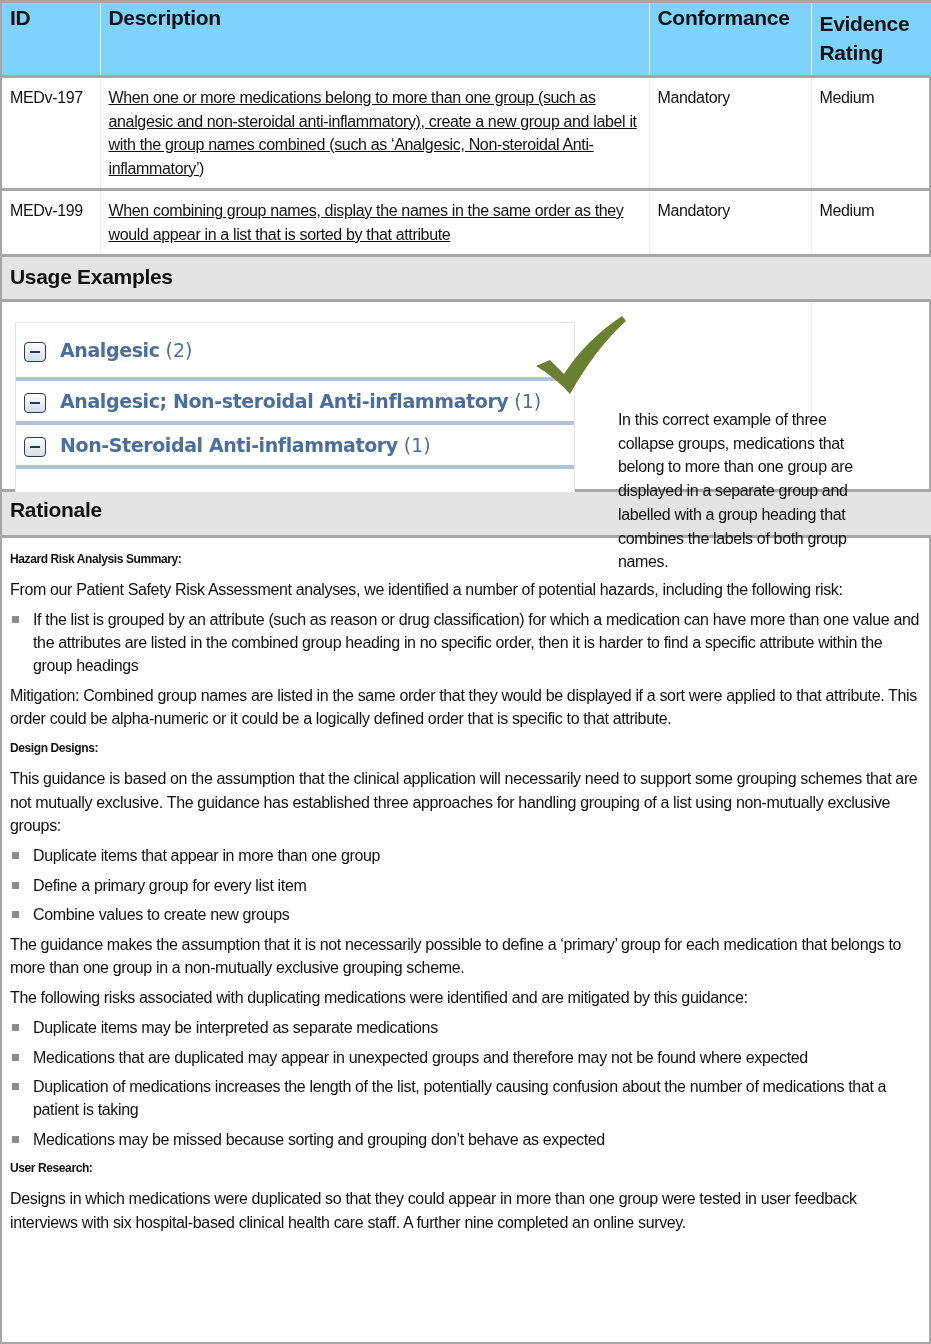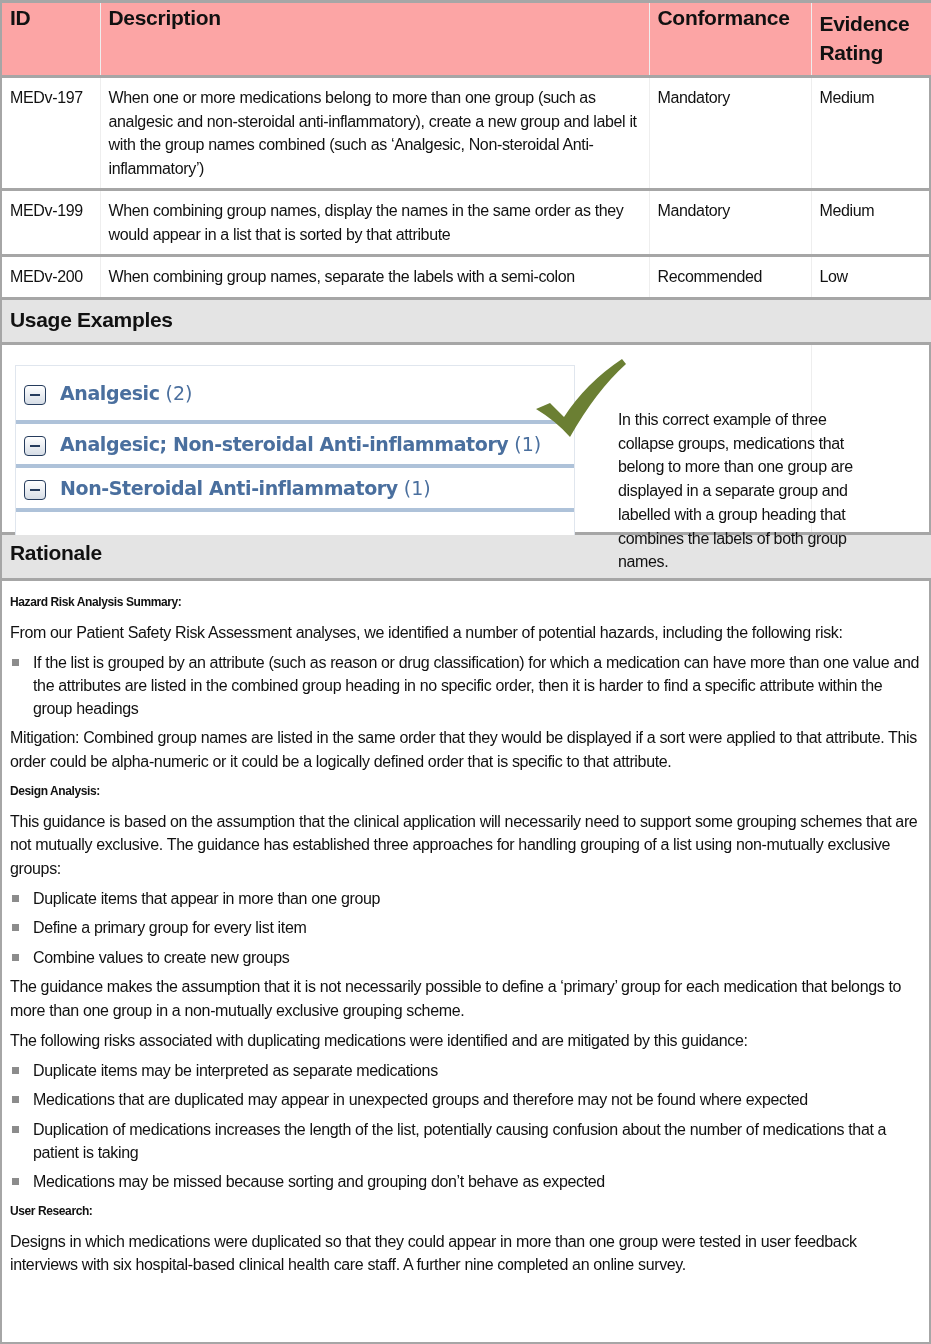--- a/index.html
+++ b/index.html
@@ -6,24 +6,24 @@
   html, body { width: 931px; height: 1344px; background: #ffffff; overflow: hidden; }
   body { font-family: "Liberation Sans", sans-serif; color: #111; font-size: 16px; }
   .page { position: relative; width: 931px; height: 1344px; border-left: 2px solid #a6a6a6; border-right: 2px solid #a6a6a6; border-bottom: 2px solid #a6a6a6; }
   table.spec { width: 929px; border-collapse: collapse; table-layout: fixed; }
   table.spec col.c-id { width: 98px; }
   table.spec col.c-desc { width: 549px; }
   table.spec col.c-conf { width: 162px; }
   table.spec col.c-ev { width: 120px; }
   table.spec th, table.spec td { vertical-align: top; text-align: left; border-right: 1px solid #eeeeee; }
   table.spec th:last-child, table.spec td:last-child { border-right: none; }
-  .hdr-row th { background: #fca5a5; font-weight: bold; font-size: 21px; line-height: 29px; letter-spacing: -0.3px; border-top: 3px solid #a6a6a6; border-bottom: 3px solid #a6a6a6; height: 75px; vertical-align: middle; padding: 0 8px; }
+  .hdr-row th { background: #7dd3fc; font-weight: bold; font-size: 21px; line-height: 29px; letter-spacing: -0.3px; border-top: 3px solid #a6a6a6; border-bottom: 3px solid #a6a6a6; height: 75px; vertical-align: middle; padding: 0 8px; }
   .hdr-row th.ev { padding-top: 6px; padding-bottom: 4px; }
   .req-row td { font-size: 16px; line-height: 23.5px; letter-spacing: -0.35px; padding: 8px 8px 8px 8px; border-bottom: 3px solid #a6a6a6; }
-  .req-row td.desc { padding-right: 6px; }
+  .req-row td.desc { padding-right: 6px; text-decoration: underline; }
   .section-row td { background: #e4e4e4; font-weight: bold; font-size: 21px; line-height: 28px; letter-spacing: -0.3px; padding: 6px 8px 8px 8px; border-bottom: 3px solid #a6a6a6; }
   .section-row.rationale td { height: 44px; padding-top: 4px; height: 46px; }
   .usage-row td { border-bottom: 3px solid #a6a6a6; vertical-align: top; }
   .usage-left { position: relative; height: 187px; }
   .grp-panel { position: absolute; left: 13px; top: 20px; width: 560px; height: 170px; border: 1px solid #e0e6ee; border-bottom: none; background: #fff; }
   .grp-item { position: relative; height: 44px; display: flex; align-items: center; padding-left: 8px; border-bottom: 4px solid #aec2d9; }
   .grp-item:first-child { height: 58px; }
   .grp-toggle { width: 22px; height: 20px; border: 1.5px solid #253b5c; border-radius: 4px; background: linear-gradient(#ffffff, #d6dde6); display: flex; align-items: center; justify-content: center; margin-right: 14px; margin-top: 4px; }
   .grp-toggle span { display: block; width: 10px; height: 2px; background: #253b5c; }
   .grp-label { font-family: "DejaVu Sans", sans-serif; font-weight: bold; color: #4a6f9e; font-size: 19px; letter-spacing: -0.4px; }
@@ -64,26 +64,20 @@
       <td class="desc">When one or more medications belong to more than one group (such as analgesic and non-steroidal anti-inflammatory), create a new group and label it with the group names combined (such as ‘Analgesic, Non-steroidal Anti-inflammatory’)</td>
       <td>Mandatory</td>
       <td>Medium</td>
     </tr>
     <tr class="req-row">
       <td>MEDv-199</td>
       <td class="desc">When combining group names, display the names in the same order as they would appear in a list that is sorted by that attribute</td>
       <td>Mandatory</td>
       <td>Medium</td>
     </tr>
-    <tr class="req-row">
-      <td>MEDv-200</td>
-      <td class="desc">When combining group names, separate the labels with a semi-colon</td>
-      <td>Recommended</td>
-      <td>Low</td>
-    </tr>
 
     <tr class="section-row">
       <td colspan="4">Usage Examples</td>
     </tr>
     <tr class="usage-row">
       <td colspan="3">
         <div class="usage-left">
           <div class="grp-panel">
             <div class="grp-item">
               <div class="grp-toggle">
@@ -121,21 +115,21 @@
     </tr>
     <tr>
       <td colspan="4" style="border-right:none;">
         <div class="rationale-body">
           <h4>Hazard Risk Analysis Summary:</h4>
           <p>From our Patient Safety Risk Assessment analyses, we identified a number of potential hazards, including the following risk:</p>
           <ul>
             <li><span class="bullet"></span><span>If the list is grouped by an attribute (such as reason or drug classification) for which a medication can have more than one value and the attributes are listed in the combined group heading in no specific order, then it is harder to find a specific attribute within the group headings</span></li>
           </ul>
           <p>Mitigation: Combined group names are listed in the same order that they would be displayed if a sort were applied to that attribute. This order could be alpha-numeric or it could be a logically defined order that is specific to that attribute.</p>
-          <h4>Design Analysis:</h4>
+          <h4>Design Designs:</h4>
           <p>This guidance is based on the assumption that the clinical application will necessarily need to support some grouping schemes that are not mutually exclusive. The guidance has established three approaches for handling grouping of a list using non-mutually exclusive groups:</p>
           <ul>
             <li><span class="bullet"></span><span>Duplicate items that appear in more than one group</span></li>
             <li><span class="bullet"></span><span>Define a primary group for every list item</span></li>
             <li><span class="bullet"></span><span>Combine values to create new groups</span></li>
           </ul>
           <p>The guidance makes the assumption that it is not necessarily possible to define a ‘primary’ group for each medication that belongs to more than one group in a non-mutually exclusive grouping scheme.</p>
           <p>The following risks associated with duplicating medications were identified and are mitigated by this guidance:</p>
           <ul>
             <li><span class="bullet"></span><span>Duplicate items may be interpreted as separate medications</span></li>

